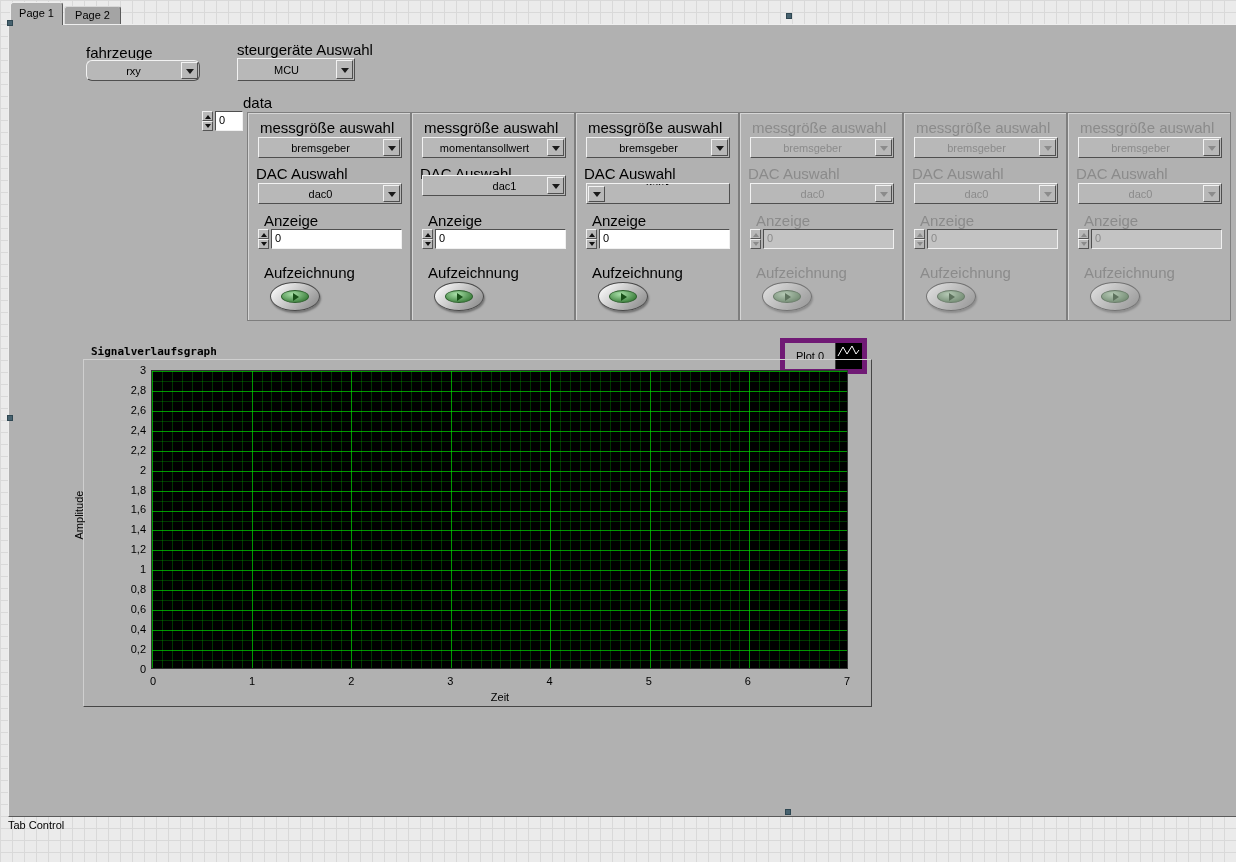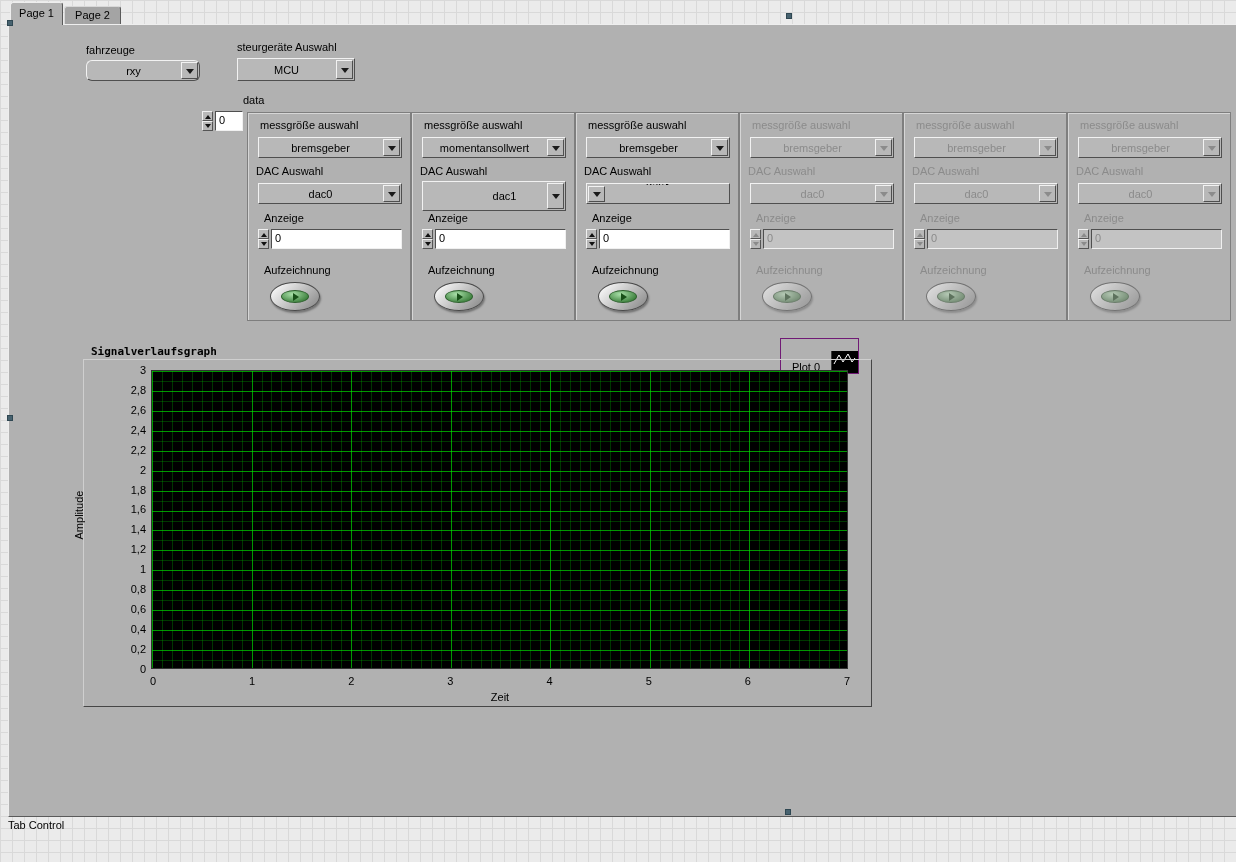--- a/index.html
+++ b/index.html
@@ -22,21 +22,21 @@
     border-radius:3px 3px 0 0; z-index:3; padding-top:4px; }
   .tab2 { left:64px; top:6px; width:57px; height:18px; background:#a4a4a4;
     border:1px solid #d8d8d8; border-right-color:#5a5a5a; border-bottom:none;
     border-radius:3px 3px 0 0; z-index:1; padding-top:2px; }
 
   .tab-body { position:absolute; left:8px; top:24px; width:1228px; height:793px;
     background:#b1b1b1; z-index:2;
     border-top:1px solid #eeeeee; border-left:1px solid #eeeeee;
     border-bottom:1px solid #5a5a5a; }
 
-  .lbl { position:absolute; font-size:11px; color:#000; white-space:nowrap; }
+  .lbl { position:absolute; font-size:15px; color:#000; white-space:nowrap; }
 
   
   .dropdown { position:absolute; display:flex; align-items:stretch; background:#b8b8b8;
     border:1px solid; border-color:#f2f2f2 #4f4f4f #4f4f4f #f2f2f2; }
   .dd-text { flex:1; font-size:11px; color:#000; display:flex; align-items:center; justify-content:center; overflow:hidden; white-space:nowrap; }
   .dd-arrow { width:17px; margin:1px; background:#b8b8b8;
     border:1px solid; border-color:#f2f2f2 #4f4f4f #4f4f4f #f2f2f2;
     display:flex; align-items:center; justify-content:center; }
   .dd-arrow i { width:0; height:0; border:4px solid transparent; border-top:5px solid #1a1a1a; margin-top:5px; }
 
@@ -67,21 +67,21 @@
   .cluster.disabled .dd-text { color:#8b8b8b; }
   .cluster.disabled .dd-arrow i { border-top-color:#8b8b8b; }
   .cluster.disabled .numbox { background:#c3c3c3; color:#8b8b8b; }
   .cluster.disabled .tri-up { border-bottom-color:#8b8b8b; }
   .cluster.disabled .tri-dn { border-top-color:#8b8b8b; }
   .cluster.disabled .led { opacity:.6; filter:grayscale(.4); }
 
   
   .graph-title { position:absolute; left:82px; top:320px; font-family:"DejaVu Sans Mono", monospace;
     font-weight:bold; font-size:11px; color:#000; }
-  .legend { position:absolute; left:771px; top:313px; height:36px; display:flex; border:1px solid #701a75;align-items:flex-end; }
+  .legend { position:absolute; left:771px; top:313px; height:36px; display:flex; border:5px solid #701a75; }
   .legend-label { width:50px; background:#b1b1b1; font-size:11px; color:#000;
     display:flex; align-items:center; justify-content:center; }
   .legend-icon { width:27px; background:#000; border-left:1px solid #3a3a3a; }
   .graph-frame { position:absolute; left:74px; top:334px; width:789px; height:348px;
     border:1px solid; border-color:#cfcfcf #464646 #464646 #cfcfcf; }
   .plot { position:absolute; left:142px; top:345px; width:697px; height:299px;
     background-color:#000;
     background-image:
       repeating-linear-gradient(to right, rgba(0,230,0,.55) 0 1px, transparent 1px 99.57px),
       repeating-linear-gradient(to bottom, rgba(0,230,0,.55) 0 1px, transparent 1px 19.93px),
@@ -183,21 +183,21 @@
 
     <div class="cluster" style="left:402px;">
       <div class="lbl" style="left:12px; top:6px;">messgröße auswahl</div>
       <div class="dropdown" style="left:10px; top:24px; width:144px; height:21px;">
         <span class="dd-text">momentansollwert</span>
         <span class="dd-arrow">
             <i></i>
           </span>
       </div>
       <div class="lbl" style="left:8px; top:52px;">DAC Auswahl</div>
-      <div class="dropdown" style="left:10px; top:68px; width:144px; height:30px;padding-left:40px;">
+      <div class="dropdown" style="left:10px; top:62px; width:144px; height:21px;padding-left:40px;">
         <span class="dd-text">dac1</span>
         <span class="dd-arrow">
             <i></i>
           </span>
       </div>
       <div class="lbl" style="left:16px; top:99px;">Anzeige</div>
       <div class="numctl" style="left:10px; top:116px; width:144px; height:20px;">
         <div class="spin">
           <div>
               <i class="tri-up"></i>

